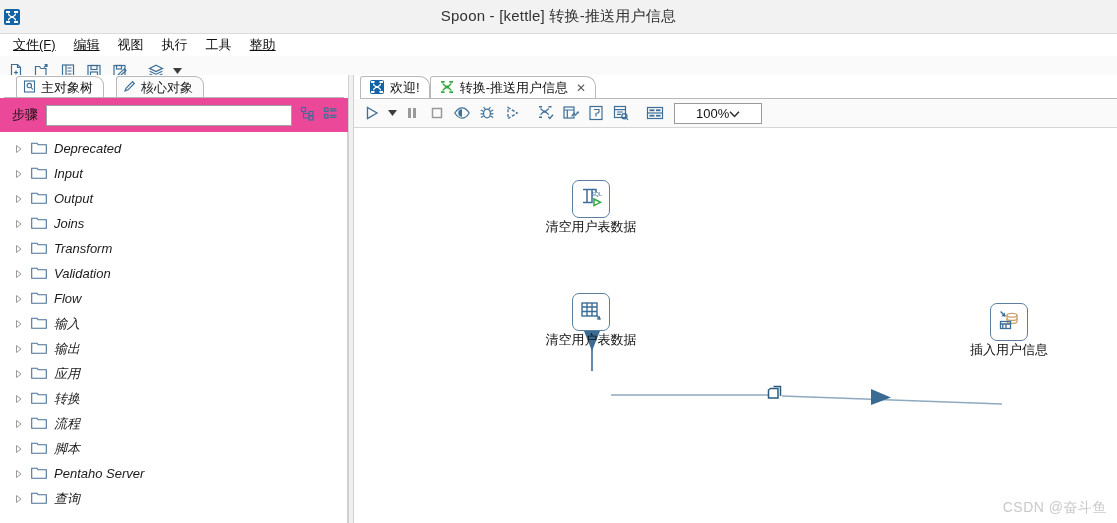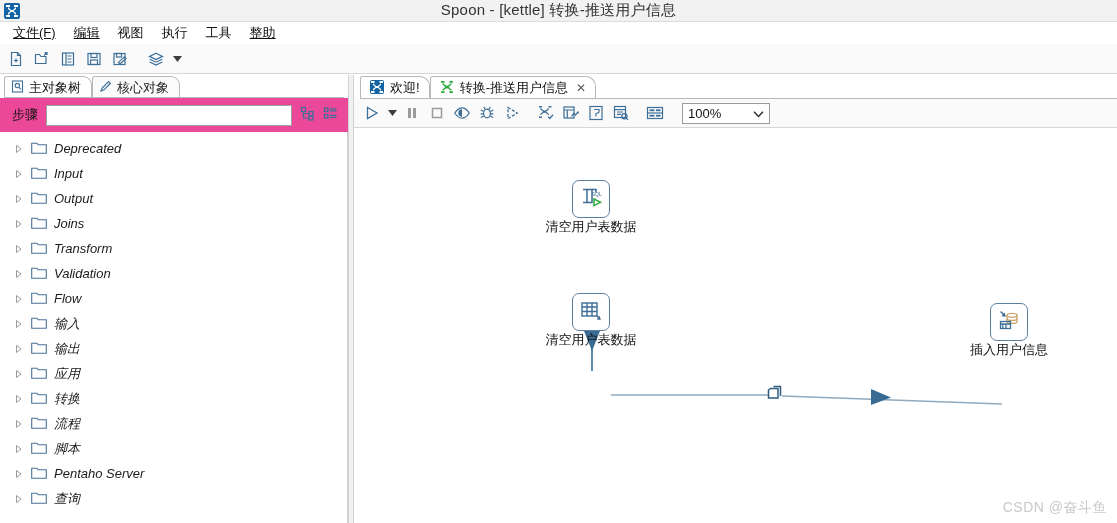--- a/index.html
+++ b/index.html
@@ -10,21 +10,21 @@
     background: #ffffff;
     font-family: "Liberation Sans", "DejaVu Sans", sans-serif;
     font-size: 13px;
     color: #1a1a1a;
   }
   #app { position: relative; width: 1117px; height: 523px; }
 
   
   .titlebar {
     position: relative;
-    height: 22px;
+    height: 34px;
     background: #f2f2f2;
     border-bottom: 1px solid #dcdcdc;
     display: flex; align-items: center;
   }
   .app-logo {
     width: 16px; height: 16px; margin-left: 4px; margin-right: 6px;
     background: #1464a5;
     border-radius: 2px;
     position: relative; flex: 0 0 auto;
   }
@@ -82,20 +82,21 @@
     height: 22px; display: flex; align-items: center; gap: 5px;
     padding: 0 10px 0 6px;
     font-size: 13px; color: #111;
     border: 1px solid #b8b8b8;
     border-bottom: none;
     border-radius: 3px 9px 0 0;
     background: #ffffff;
     position: relative;
     cursor: default;
     white-space: nowrap;
+    margin-left: 12px;
   }
   .etab.inactive { background: #fbfbfb; color: #222; }
   .tabstrip-underline {
     position: absolute; left: 4px; right: 4px; bottom: 0; height: 1px; background: #b8b8b8;
   }
   .searchrow {
     height: 34px; display: flex; align-items: center; gap: 8px;
     padding: 0 8px 0 12px; background: #ec4899;
   }
   .searchrow .lbl { font-size: 13px; color: #111; }
@@ -137,24 +138,24 @@
   }
   .ctab.active { background: #ffffff; }
   .ctab .closex { font-size: 12px; color: #5a5a5a; margin-left: 2px; }
   .ctabstrip-underline { position: absolute; left: 6px; right: 0; bottom: 0; height: 1px; background: #b8b8b8; }
 
   .canvastoolbar {
     height: 29px; display: flex; align-items: center; gap: 1px;
     padding-left: 6px; background: #fafafa; border-bottom: 1px solid #d6d6d6;
   }
   .zoomsel {
-    margin-left: 14px; height: 21px; width: 88px;
+    margin-left: 6px; height: 21px; width: 88px;
     border: 1px solid #9a9a9a; background: #fff;
     display: flex; align-items: center; justify-content: space-between;
-    padding: 0 5px; font-size: 13px; color: #111; text-align: center;
+    padding: 0 21px; font-size: 13px; color: #111; text-align: center;
   }
   .canvas {
     flex: 1 1 auto; position: relative; background: #ffffff; overflow: hidden;
   }
   .node { position: absolute; width: 100px; text-align: center; }
   .node .nbox {
     width: 38px; height: 38px; margin: 0 auto;
     border: 1px solid #5b7f9e; border-radius: 7px; background: #ffffff;
     display: flex; align-items: center; justify-content: center;
   }

